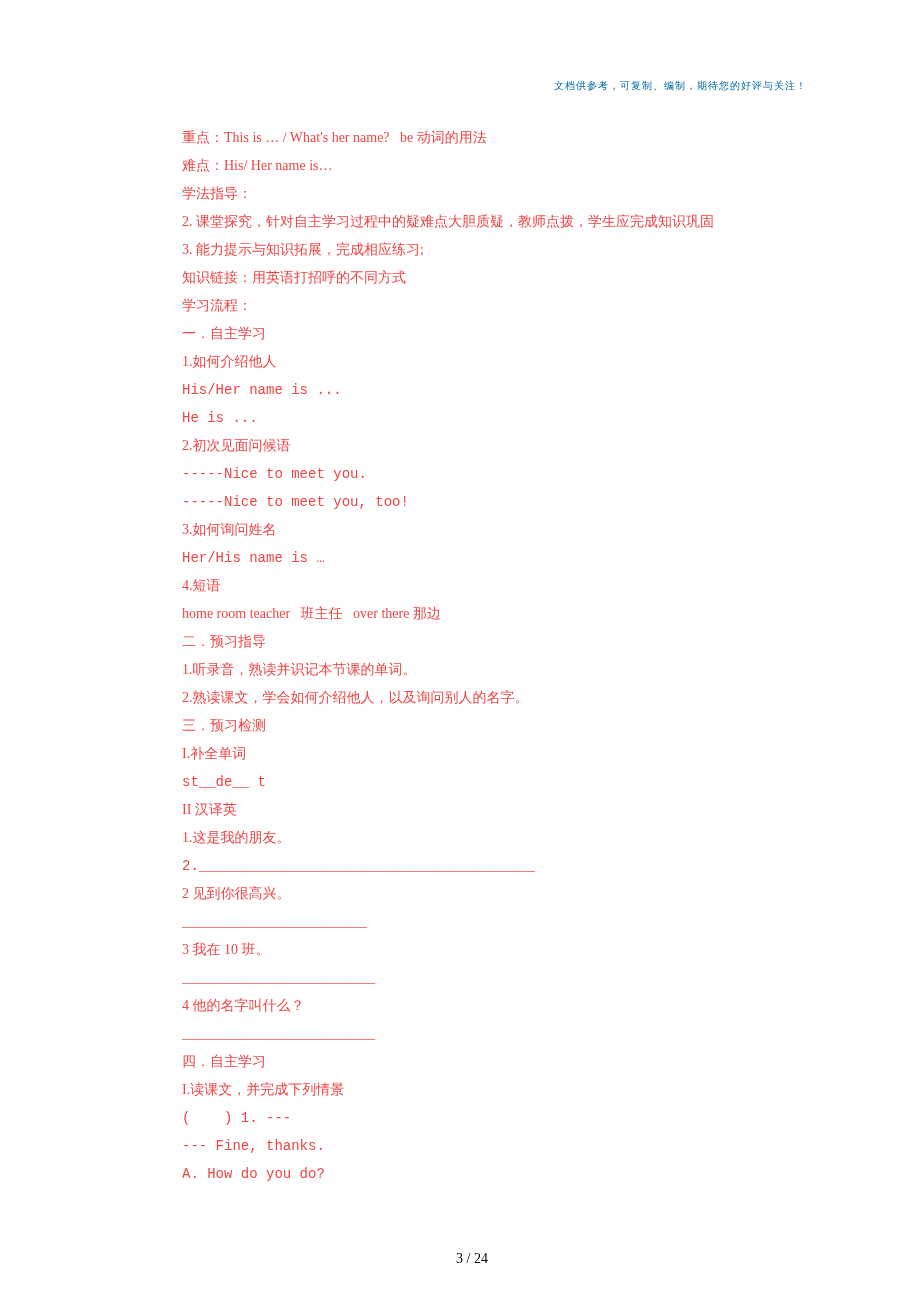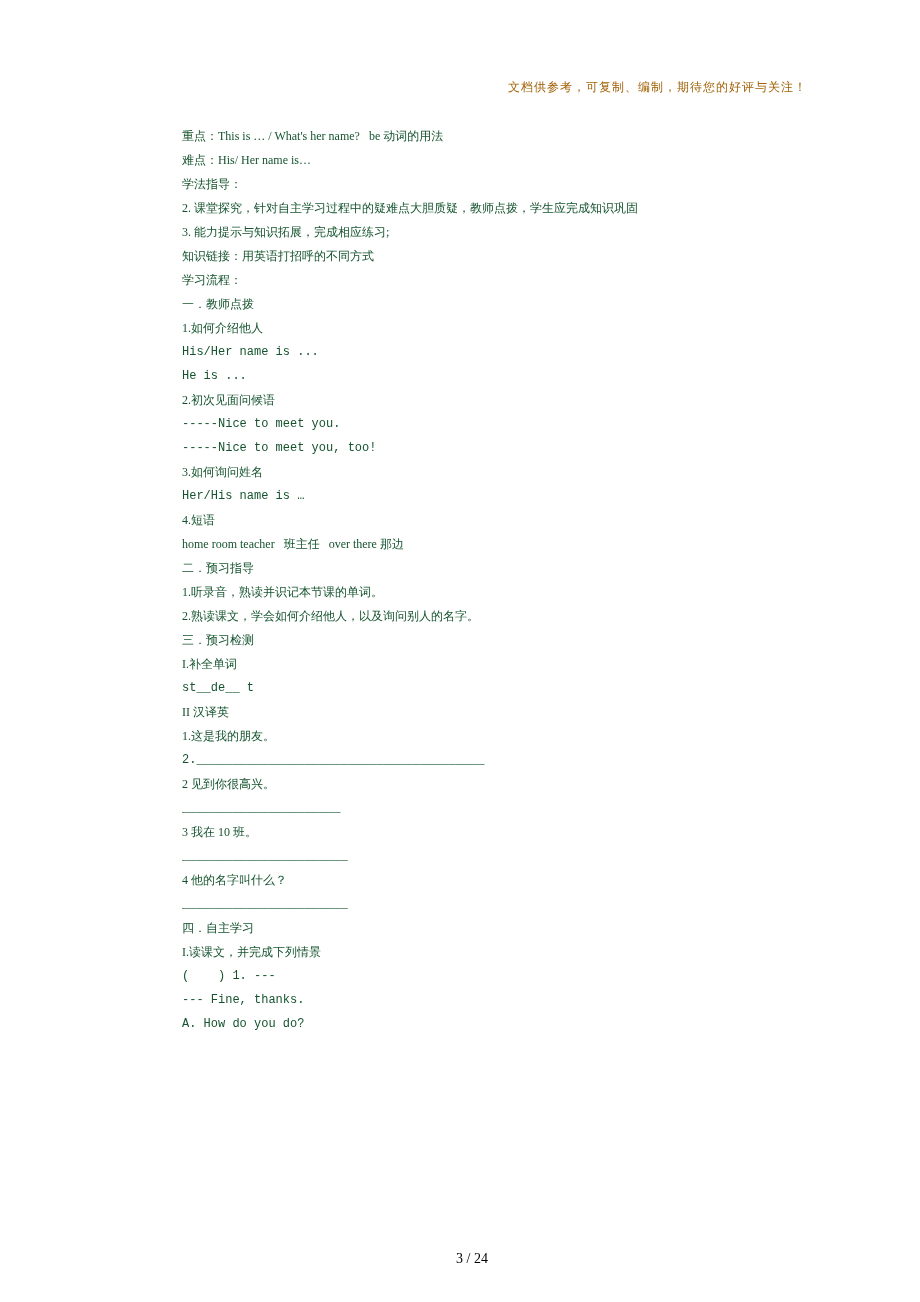--- a/index.html
+++ b/index.html
@@ -11,31 +11,31 @@
       width: 920px;
       height: 1302px;
       background: #ffffff;
       font-family: "SimSun", "宋体", serif;
       position: relative;
     }
     .header-note {
       position: absolute;
       top: 79px;
       right: 113px;
-      color: #a16207;
-      font-size: 12px;
+      color: #0369a1;
+      font-size: 10px;
       letter-spacing: 1px;
     }
     .content {
       position: absolute;
       top: 124px;
       left: 182px;
       width: 630px;
-      color: #14532d;
-      font-size: 12px;
+      color: #ef4444;
+      font-size: 14px;
       line-height: 2.0;
     }
     .content p {
       margin: 0;
       padding: 0;
       white-space: pre-wrap;
     }
     .mono {
       font-family: "Courier New", monospace;
     }
@@ -56,21 +56,21 @@
 <div class="header-note">文档供参考，可复制、编制，期待您的好评与关注！</div>
 
 <div class="content">
   <p>重点：This is … / What's her name?   be 动词的用法</p>
   <p>难点：His/ Her name is…</p>
   <p>学法指导：</p>
   <p>2. 课堂探究，针对自主学习过程中的疑难点大胆质疑，教师点拨，学生应完成知识巩固</p>
   <p>3. 能力提示与知识拓展，完成相应练习;</p>
   <p>知识链接：用英语打招呼的不同方式</p>
   <p>学习流程：</p>
-  <p>一．教师点拨</p>
+  <p>一．自主学习</p>
   <p>1.如何介绍他人</p>
   <p class="mono">His/Her name is ...</p>
   <p class="mono">He is ...</p>
   <p>2.初次见面问候语</p>
   <p class="mono">-----Nice to meet you.</p>
   <p class="mono">-----Nice to meet you, too!</p>
   <p>3.如何询问姓名</p>
   <p class="mono">Her/His name is …</p>
   <p>4.短语</p>
   <p>home room teacher   班主任   over there 那边</p>

